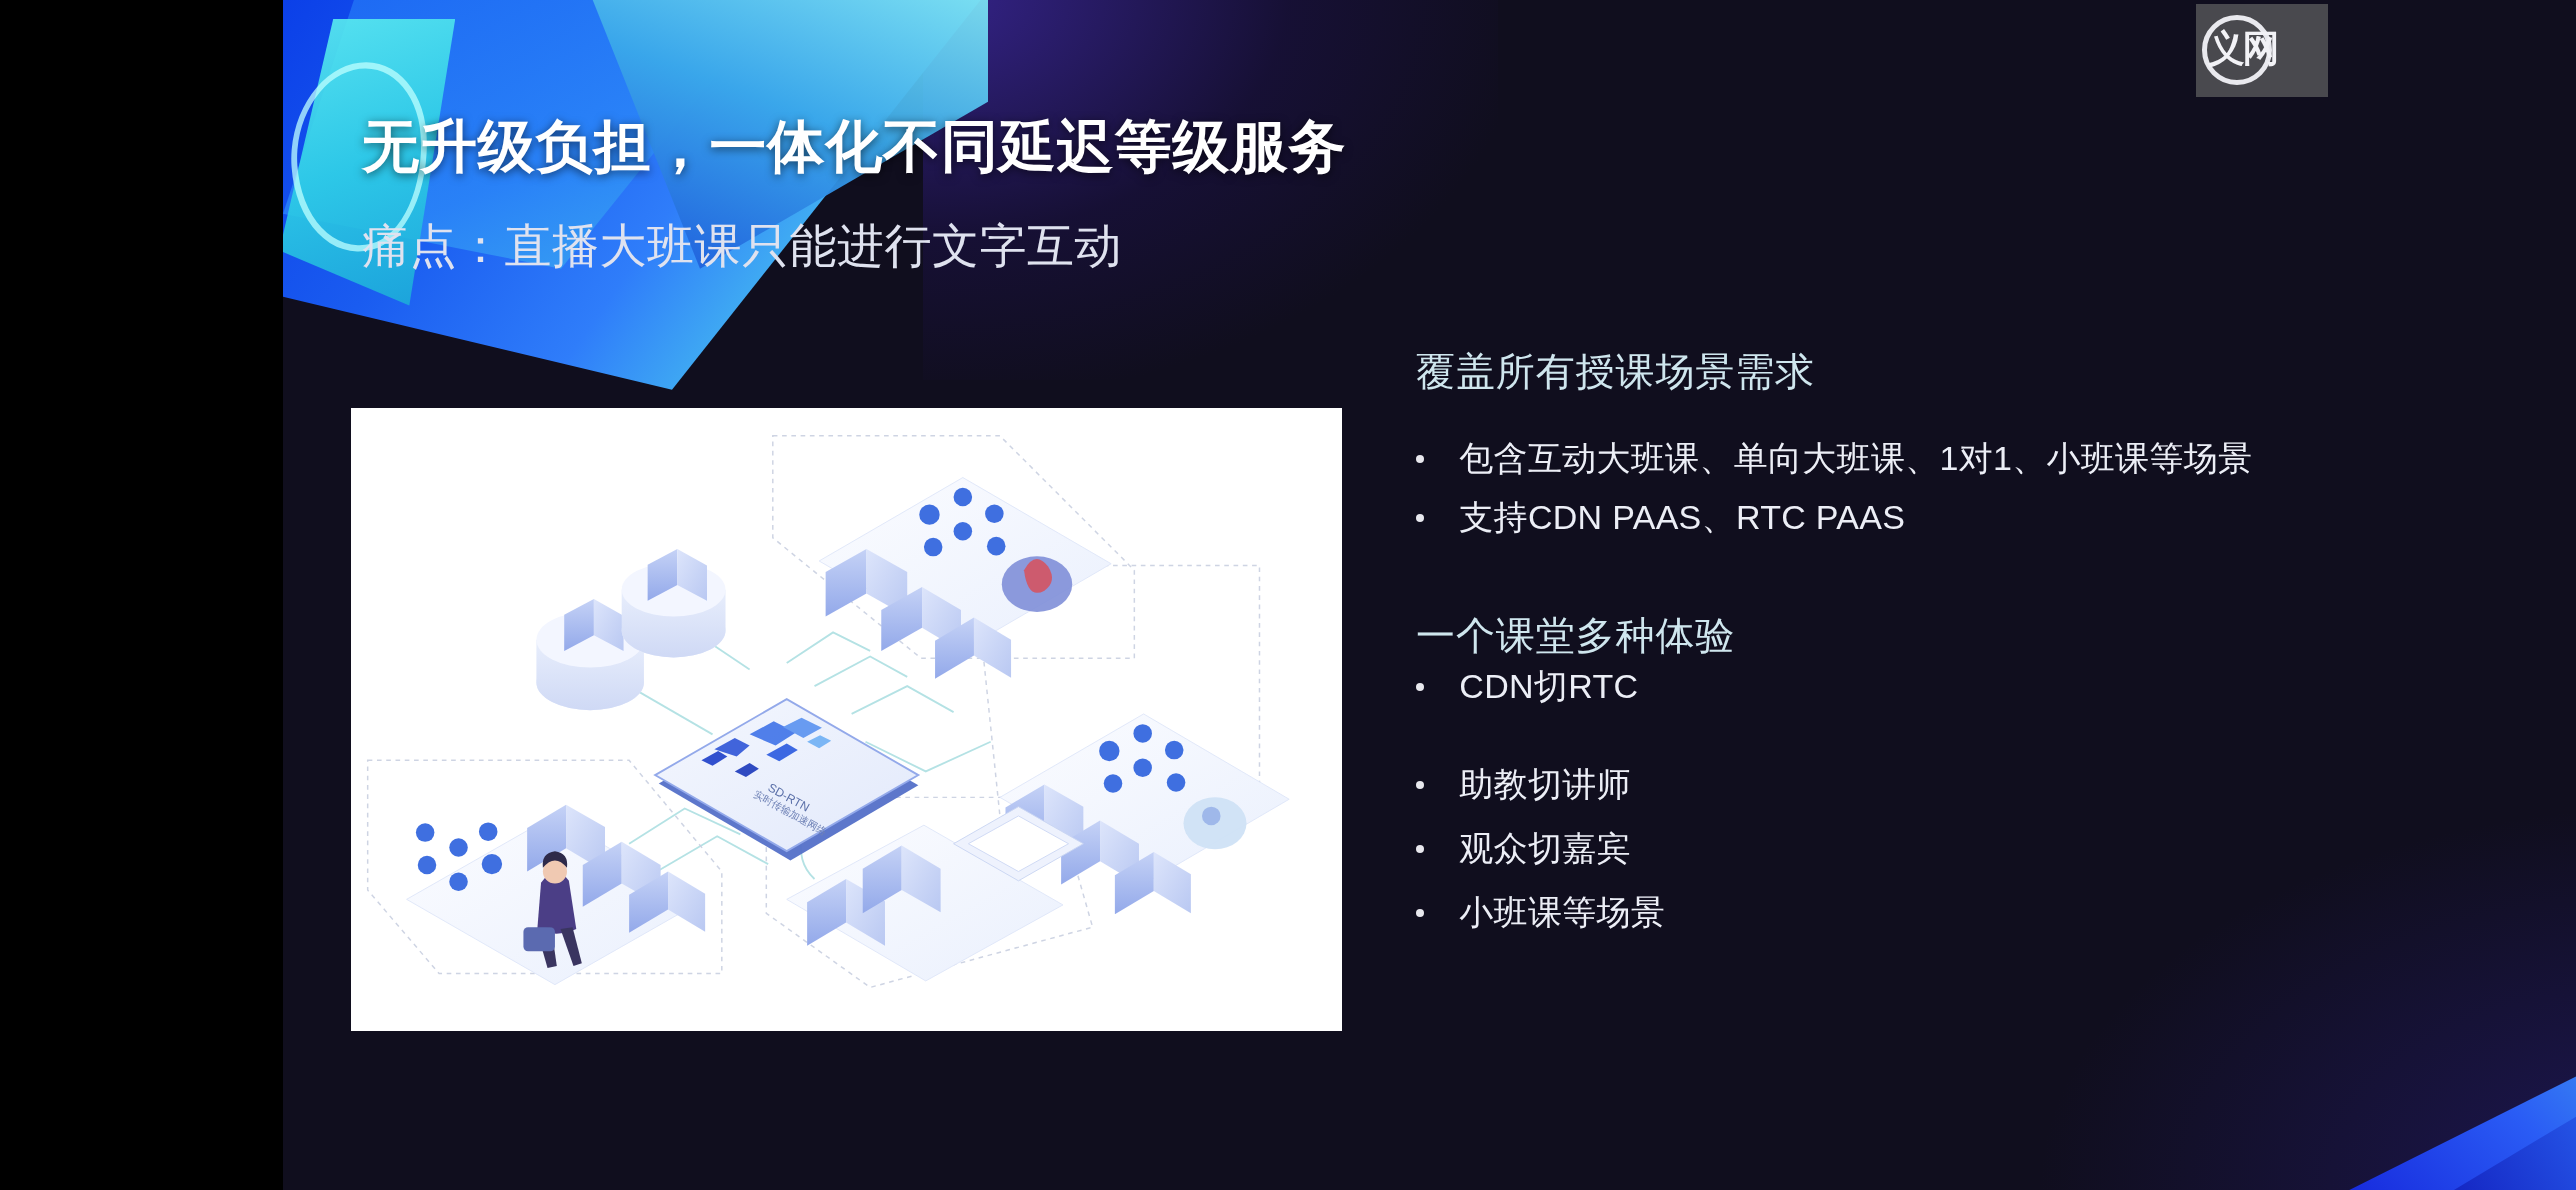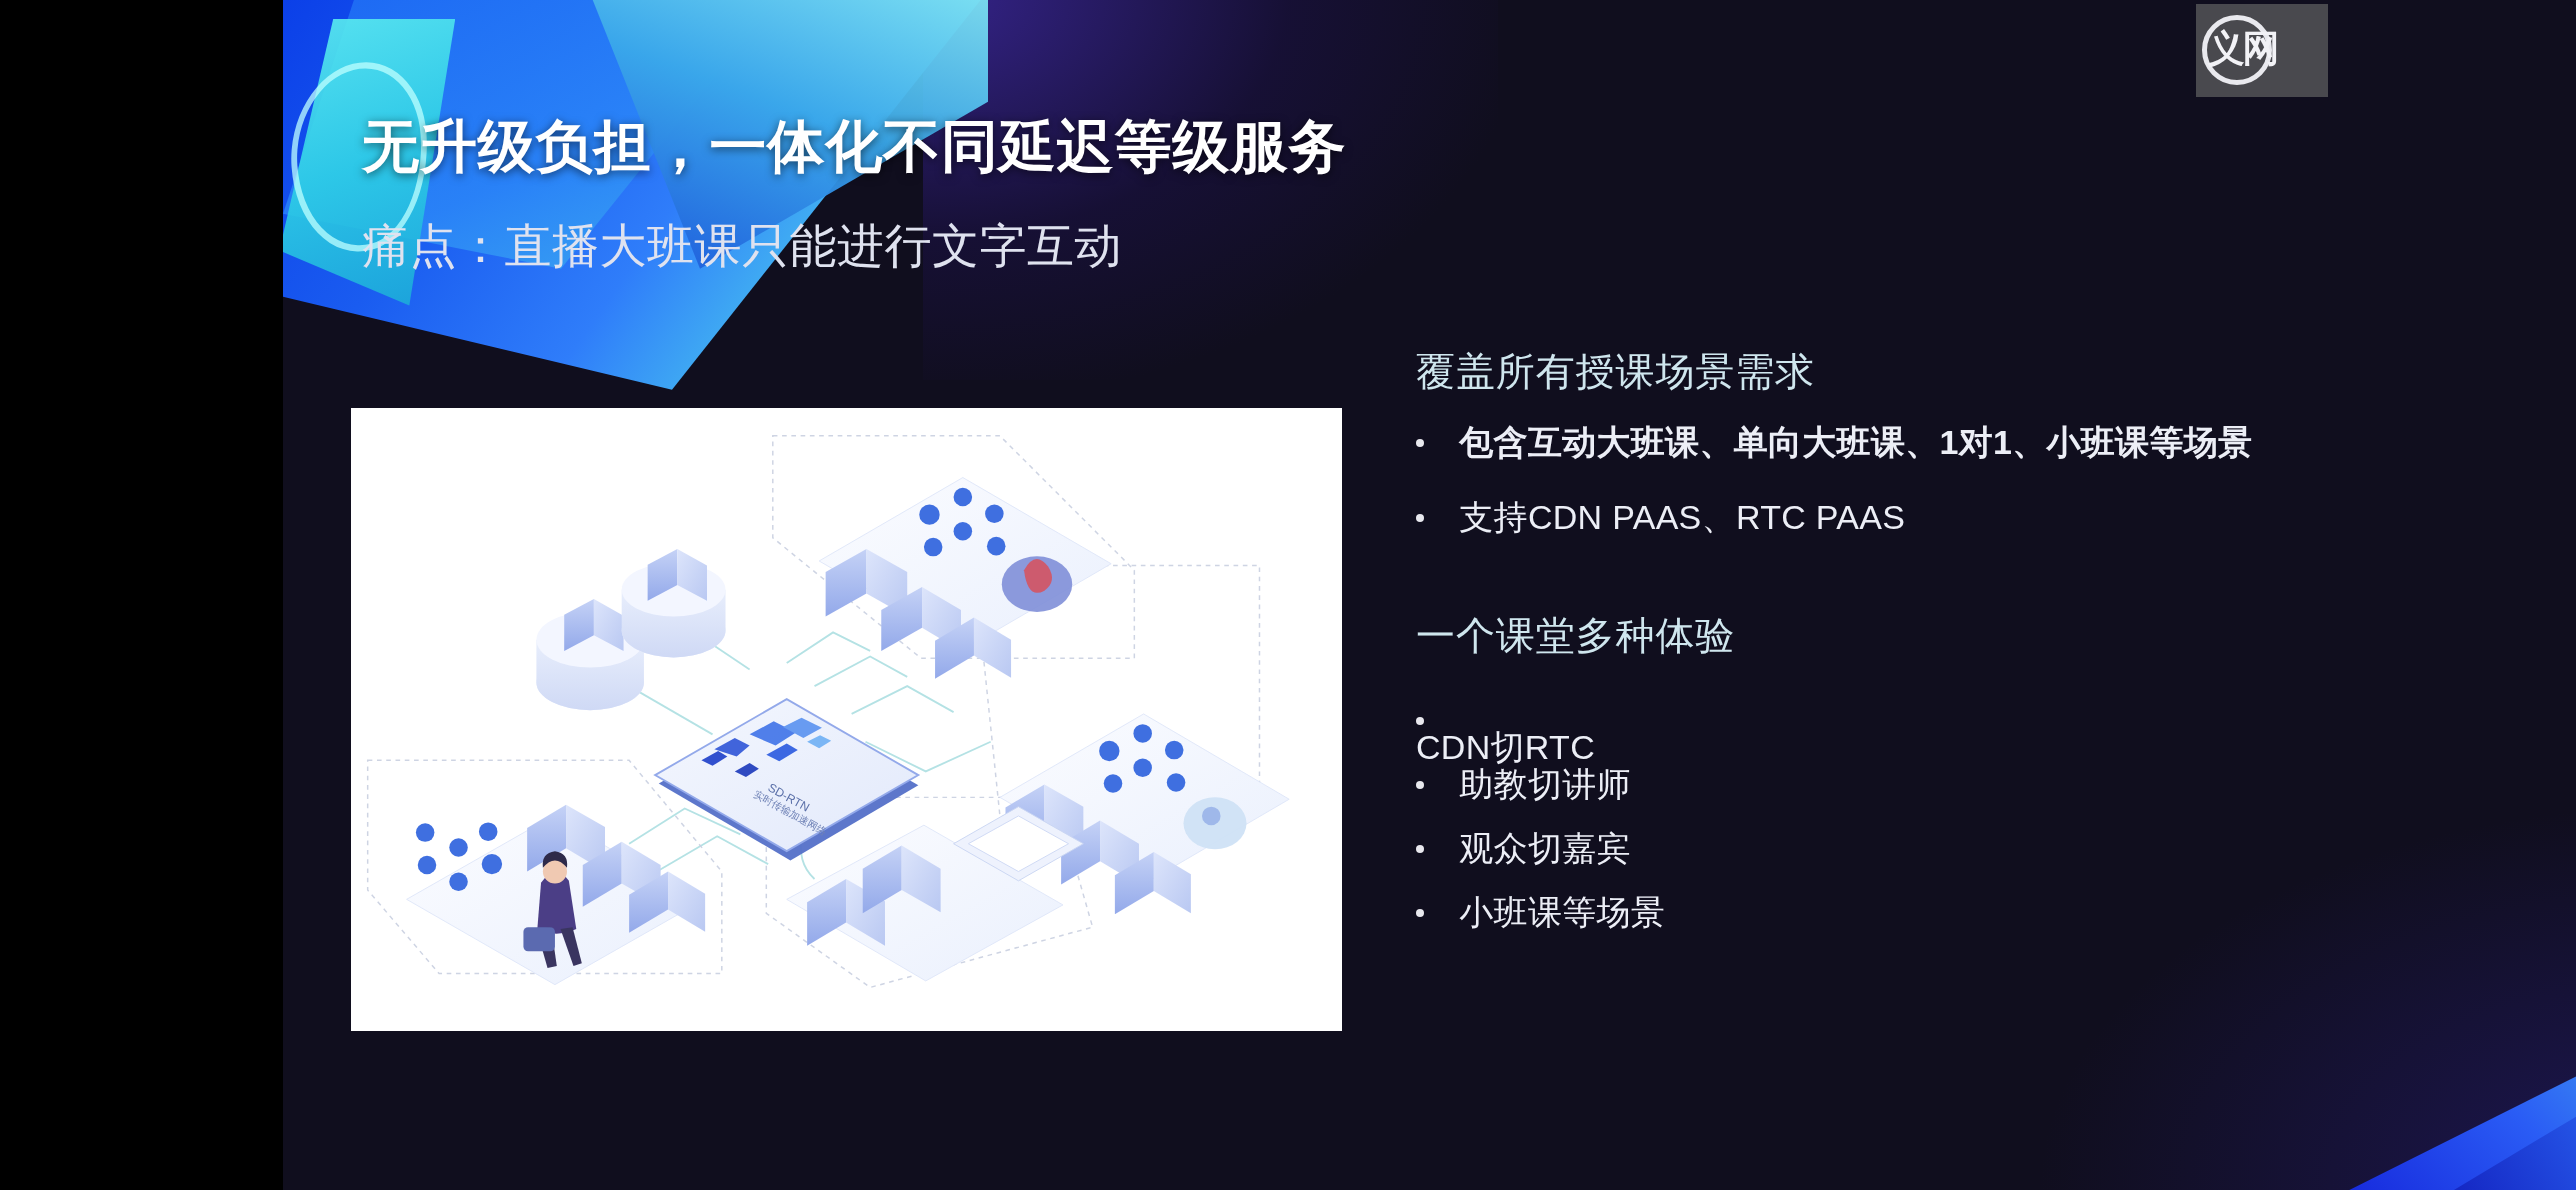--- a/index.html
+++ b/index.html
@@ -95,23 +95,23 @@
   .sec-head.h1 { top:345px; }
   .sec-head.h2 { top:609px; }
 
   .bullet { position:absolute; display:flex; align-items:flex-start; white-space:nowrap; }
   .bullet .dot {
     width:8.3px; height:8.3px; border-radius:50%; background:#e8e8ee;
     margin-top:18.5px; margin-right:35px; flex:0 0 auto;
   }
   .bullet .btext { font-size:34px; color:#eceef6; letter-spacing:0.3px; }
 
-  .b-a1 { top:420px; left:0;font-weight:bold; }
+  .b-a1 { top:436px; left:0; }
   .b-a2 { top:495px; left:0; }
-  .b-b1 { top:698px; left:0;flex-direction:column; }
+  .b-b1 { top:664px; left:0; }
   .b-b2 { top:762px; left:0; }
   .b-b3 { top:826px; left:0; }
   .b-b4 { top:890px; left:0; }
 
   
   #diagram {
     position:absolute; left:68px; top:408px; width:991px; height:623px;
     background:#ffffff;
   }
   #diagram svg { display:block; width:100%; height:100%; }

